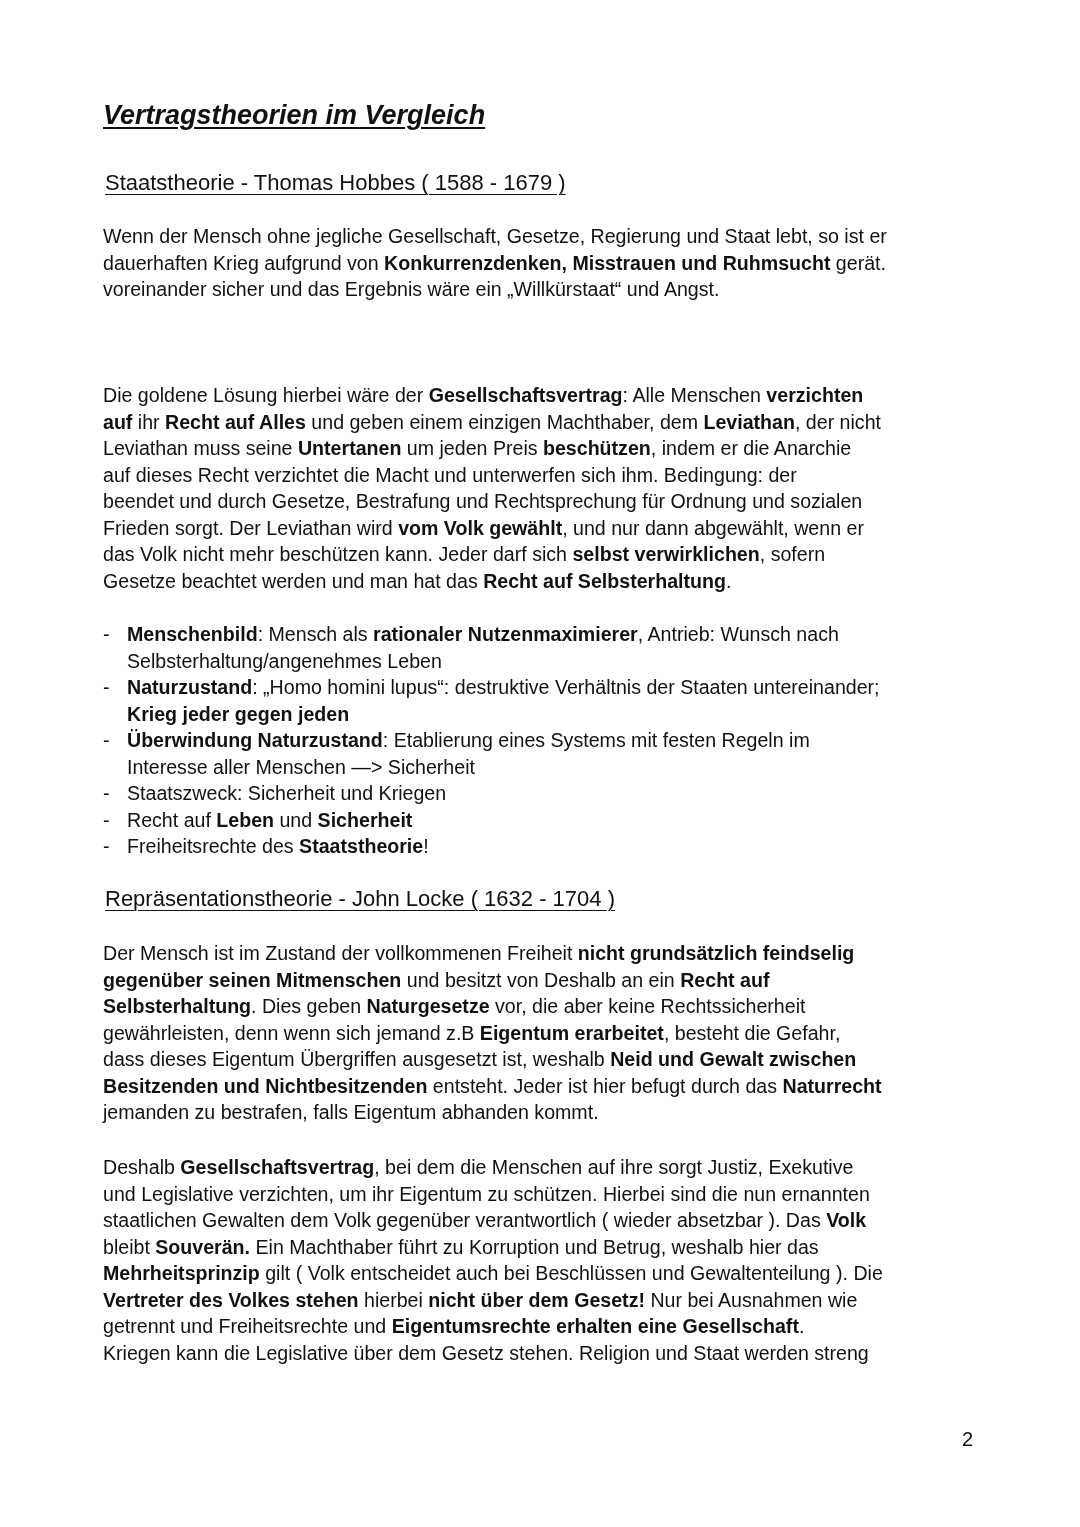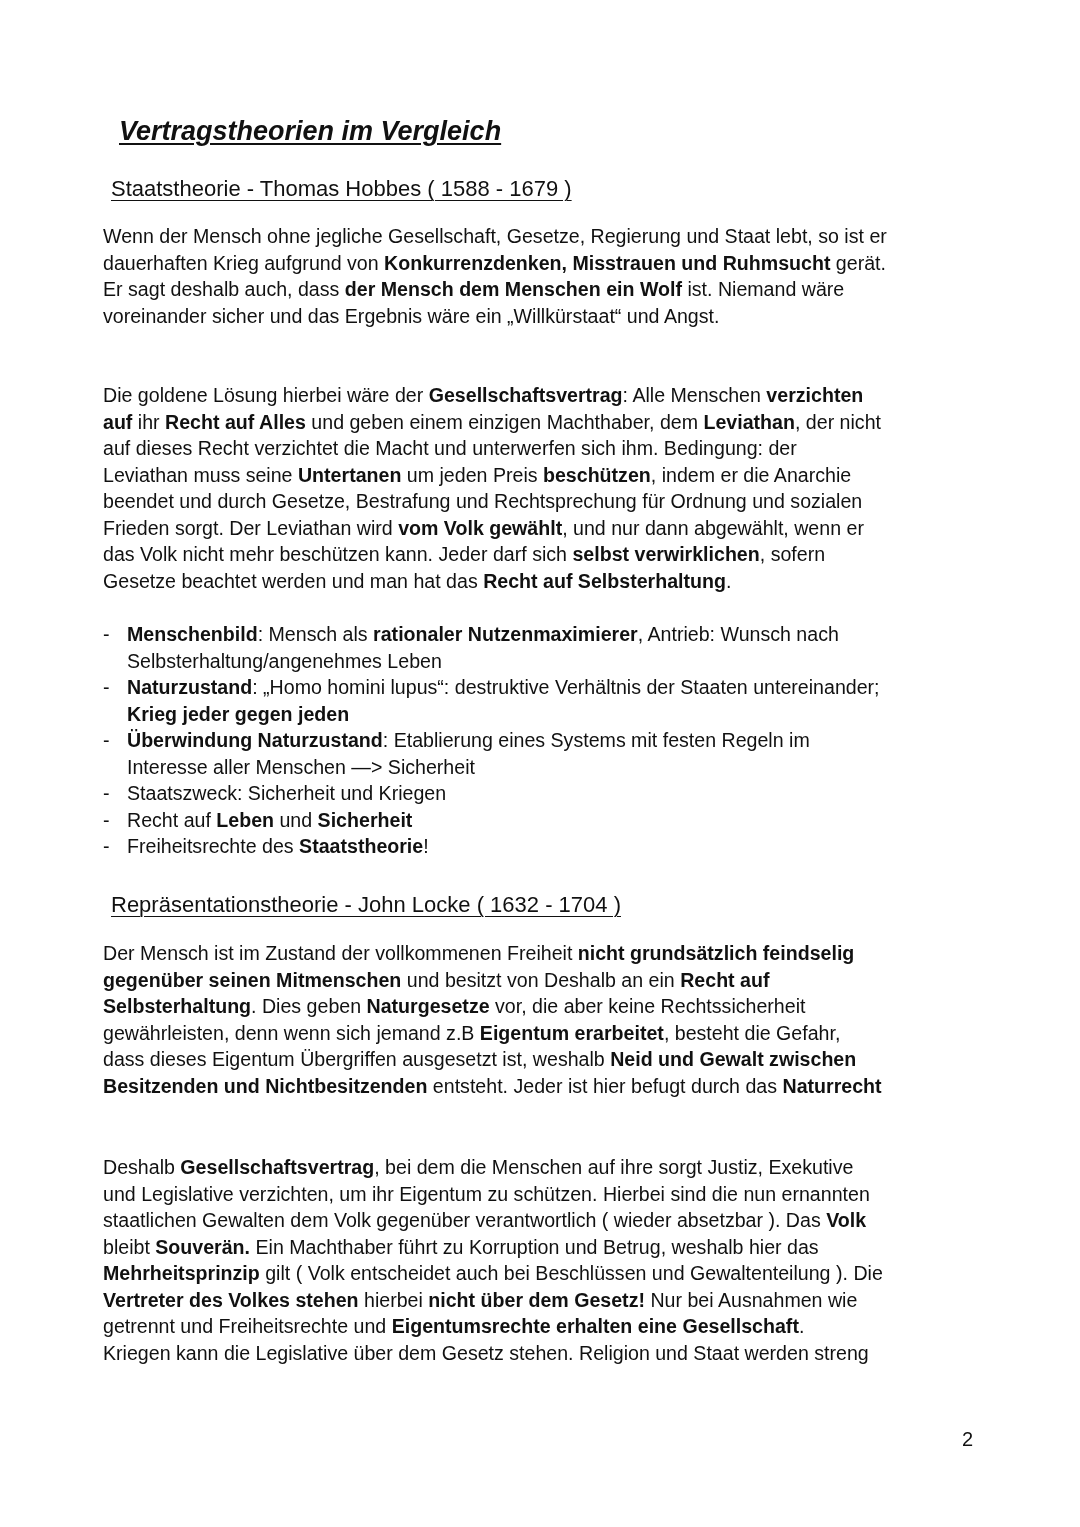--- a/index.html
+++ b/index.html
@@ -1,49 +1,48 @@
 <!DOCTYPE html>
 <html><head>
 <meta charset="utf-8">
 <style>
   html, body { margin: 0; padding: 0; background: #ffffff; }
   body { width: 1080px; height: 1527px; position: relative; overflow: hidden;
          font-family: "Liberation Sans", sans-serif; color: #111111; }
   .page { position: absolute; left: 103px; top: 0; width: 900px; }
   .title { position: absolute; top: 100px; left: 0; font-size: 27px; font-weight: bold; font-style: italic;
-           text-decoration: underline; text-underline-offset: 3px; text-decoration-thickness: 2px; margin: 16px; white-space: nowrap; }
+           text-decoration: underline; text-underline-offset: 3px; text-decoration-thickness: 2px; margin: 0; white-space: nowrap; }
   .h2 { position: absolute; left: 0; font-size: 22px; font-weight: normal; text-decoration: underline;
-        text-underline-offset: 4px; text-decoration-thickness: 1px; margin: 8px; white-space: nowrap; }
+        text-underline-offset: 4px; text-decoration-thickness: 1px; margin: 2px; white-space: nowrap; }
   .para { position: absolute; left: 0; font-size: 19.6px; line-height: 26.5px; margin: 0; white-space: nowrap; }
   .para .ln { display: block; }
   b { font-weight: bold; }
   ul.bullets { position: absolute; left: 0; top: 621px; margin: 0; padding: 0; list-style: none; font-size: 19.6px; line-height: 26.5px; white-space: nowrap; }
   ul.bullets li { position: relative; padding-left: 24px; }
   ul.bullets li .dash { position: absolute; left: 0; top: 0; }
   ul.bullets li .ln { display: block; }
   .pagenum { position: absolute; left: 962px; top: 1428px; font-size: 20px; }
 </style>
 </head>
 <body>
 
 <div class="page">
   <h1 class="title">Vertragstheorien im Vergleich</h1>
 
   <h2 class="h2" style="top:168px">Staatstheorie - Thomas Hobbes ( 1588 - 1679 )</h2>
   <p class="para" style="top:223px">
       <span class="ln"><span>Wenn der Mensch ohne jegliche Gesellschaft, Gesetze, Regierung und Staat lebt, so ist er</span></span>
       <span class="ln"><span>dauerhaften Krieg aufgrund von </span><b>Konkurrenzdenken, Misstrauen und Ruhmsucht</b><span> gerät.</span></span>
-      <span class="ln"><span>Er sagt deshalb auch, dass </span><b>der Mensch dem Menschen ein Wolf</b><span> ist. Niemand wäre</span></span>
       <span class="ln"><span>voreinander sicher und das Ergebnis wäre ein „Willkürstaat“ und Angst.</span></span>
     </p>
   <p class="para" style="top:382px">
       <span class="ln"><span>Die goldene Lösung hierbei wäre der </span><b>Gesellschaftsvertrag</b><span>: Alle Menschen </span><b>verzichten</b></span>
       <span class="ln"><b>auf</b><span> ihr </span><b>Recht auf Alles</b><span> und geben einem einzigen Machthaber, dem </span><b>Leviathan</b><span>, der nicht</span></span>
+      <span class="ln"><span>Leviathan muss seine </span><b>Untertanen</b><span> um jeden Preis </span><b>beschützen</b><span>, indem er die Anarchie</span></span>
       <span class="ln"><span>auf dieses Recht verzichtet die Macht und unterwerfen sich ihm. Bedingung: der</span></span>
-      <span class="ln"><span>Leviathan muss seine </span><b>Untertanen</b><span> um jeden Preis </span><b>beschützen</b><span>, indem er die Anarchie</span></span>
       <span class="ln"><span>beendet und durch Gesetze, Bestrafung und Rechtsprechung für Ordnung und sozialen</span></span>
       <span class="ln"><span>Frieden sorgt. Der Leviathan wird </span><b>vom Volk gewählt</b><span>, und nur dann abgewählt, wenn er</span></span>
       <span class="ln"><span>das Volk nicht mehr beschützen kann. Jeder darf sich </span><b>selbst verwirklichen</b><span>, sofern</span></span>
       <span class="ln"><span>Gesetze beachtet werden und man hat das </span><b>Recht auf Selbsterhaltung</b><span>.</span></span>
     </p>
 
   <ul class="bullets">
       <li>
         <span class="dash">-</span>
         <span class="ln"><b>Menschenbild</b><span>: Mensch als </span><b>rationaler Nutzenmaximierer</b><span>, Antrieb: Wunsch nach</span></span>
@@ -74,20 +73,21 @@
     </ul>
 
   <h2 class="h2" style="top:884px">Repräsentationstheorie - John Locke ( 1632 - 1704 )</h2>
   <p class="para" style="top:940px">
       <span class="ln"><span>Der Mensch ist im Zustand der vollkommenen Freiheit </span><b>nicht grundsätzlich feindselig</b></span>
       <span class="ln"><b>gegenüber seinen Mitmenschen</b><span> und besitzt von Deshalb an ein </span><b>Recht auf</b></span>
       <span class="ln"><b>Selbsterhaltung</b><span>. Dies geben </span><b>Naturgesetze</b><span> vor, die aber keine Rechtssicherheit</span></span>
       <span class="ln"><span>gewährleisten, denn wenn sich jemand z.B </span><b>Eigentum erarbeitet</b><span>, besteht die Gefahr,</span></span>
       <span class="ln"><span>dass dieses Eigentum Übergriffen ausgesetzt ist, weshalb </span><b>Neid und Gewalt zwischen</b></span>
       <span class="ln"><b>Besitzenden und Nichtbesitzenden</b><span> entsteht. Jeder ist hier befugt durch das </span><b>Naturrecht</b></span>
+      <span class="ln"><span>jemanden zu bestrafen, falls Eigentum abhanden kommt.</span></span>
     </p>
   <p class="para" style="top:1154px">
       <span class="ln"><span>Deshalb </span><b>Gesellschaftsvertrag</b><span>, bei dem die Menschen auf ihre sorgt Justiz, Exekutive</span></span>
       <span class="ln"><span>und Legislative verzichten, um ihr Eigentum zu schützen. Hierbei sind die nun ernannten</span></span>
       <span class="ln"><span>staatlichen Gewalten dem Volk gegenüber verantwortlich ( wieder absetzbar ). Das </span><b>Volk</b></span>
       <span class="ln"><span>bleibt </span><b>Souverän.</b><span> Ein Machthaber führt zu Korruption und Betrug, weshalb hier das</span></span>
       <span class="ln"><b>Mehrheitsprinzip</b><span> gilt ( Volk entscheidet auch bei Beschlüssen und Gewaltenteilung ). Die</span></span>
       <span class="ln"><b>Vertreter des Volkes stehen</b><span> hierbei </span><b>nicht über dem Gesetz!</b><span> Nur bei Ausnahmen wie</span></span>
       <span class="ln"><span>getrennt und Freiheitsrechte und </span><b>Eigentumsrechte erhalten eine Gesellschaft</b><span>.</span></span>
       <span class="ln"><span>Kriegen kann die Legislative über dem Gesetz stehen. Religion und Staat werden streng</span></span>

